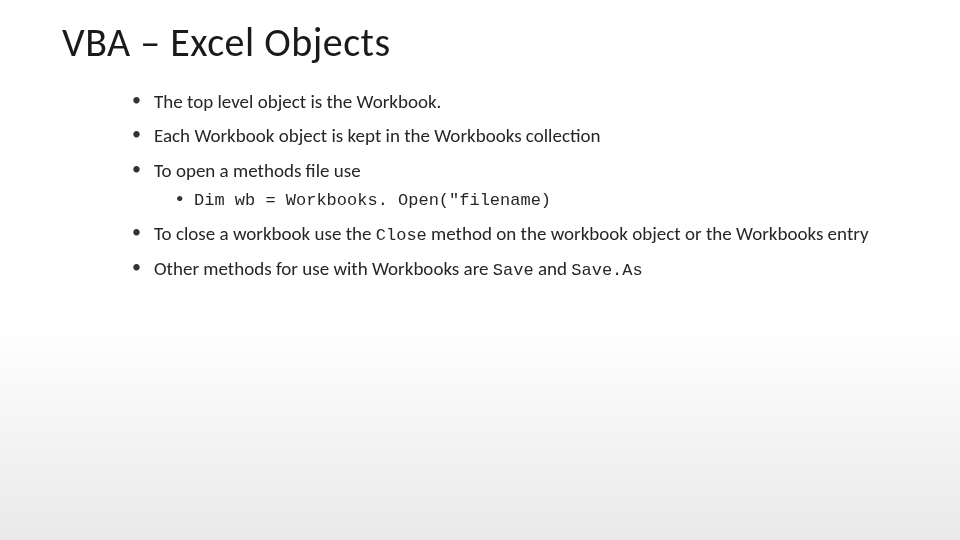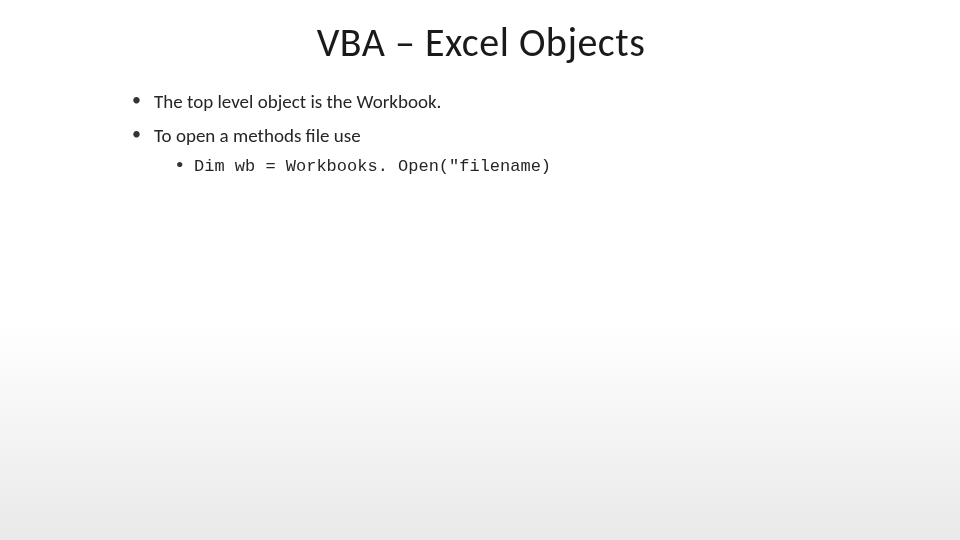--- a/index.html
+++ b/index.html
@@ -17,21 +17,20 @@
     width: 960px;
     height: 540px;
     padding: 18px 60px 0 60px;
   }
   h1.title {
     font-size: 40px;
     font-weight: 400;
     margin: 0 0 20px 2px;
     letter-spacing: 0.5px;
     color: #1a1a1a;
-    text-align: center;
   }
   ul.level1 {
     margin: 0 0 16px 72px;
     padding: 0;
     list-style: none;
   }
   ul.level1 > li {
     position: relative;
     font-size: 19px;
     line-height: 1.55;
@@ -75,27 +74,34 @@
 
 <div class="slide">
 
   <h1 class="title">VBA – Excel Objects</h1>
 
   <ul class="level1">
 
     <li>The top level object is the Workbook.</li>
 
 
+    <li>Each Workbook object is kept in the Workbooks collection</li>
 
     <li>
       <span>To open a methods file use</span>
       <ul class="level2">
         <li>
           <span class="code">Dim wb = Workbooks. Open("filename)</span>
         </li>
       </ul>
     </li>
 
+    <li>
+      <span>To close a workbook use the </span><span class="code">Close</span><span> method on the workbook object or the Workbooks entry</span>
+    </li>
 
+    <li>
+      <span>Other methods for use with Workbooks are </span><span class="code">Save</span><span> and </span><span class="code">Save.As</span>
+    </li>
 
   </ul>
 
 </div>
 
 </body></html>

